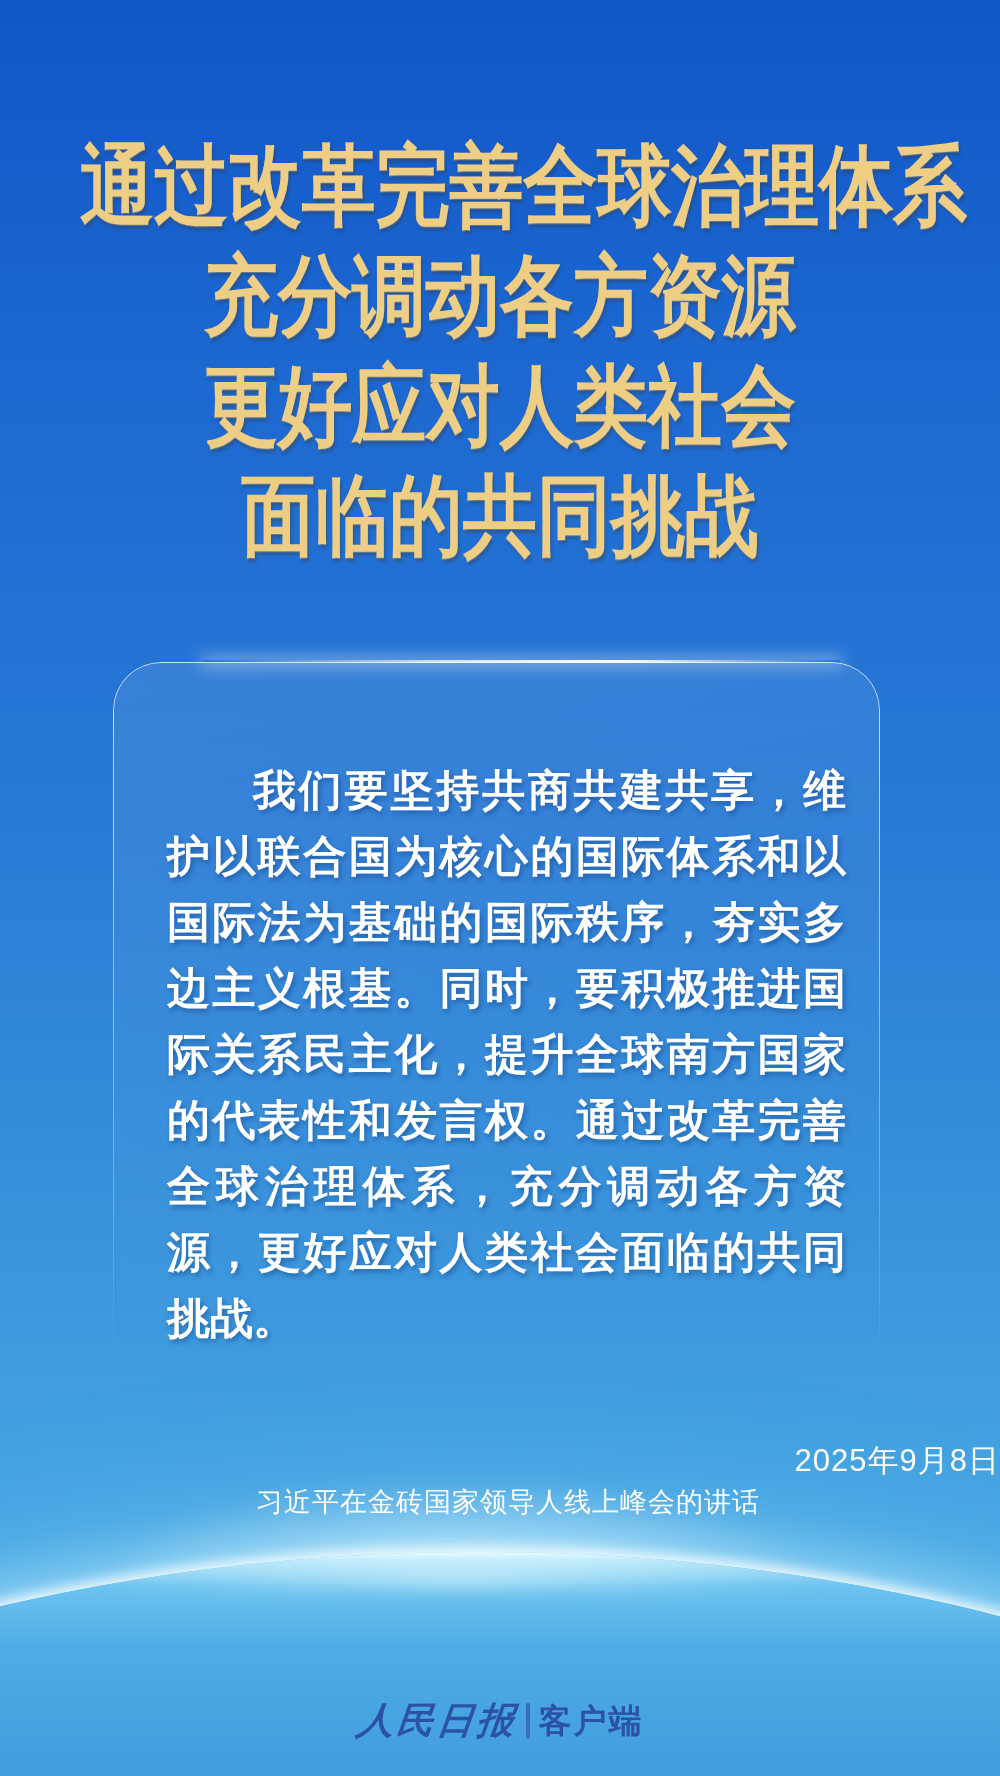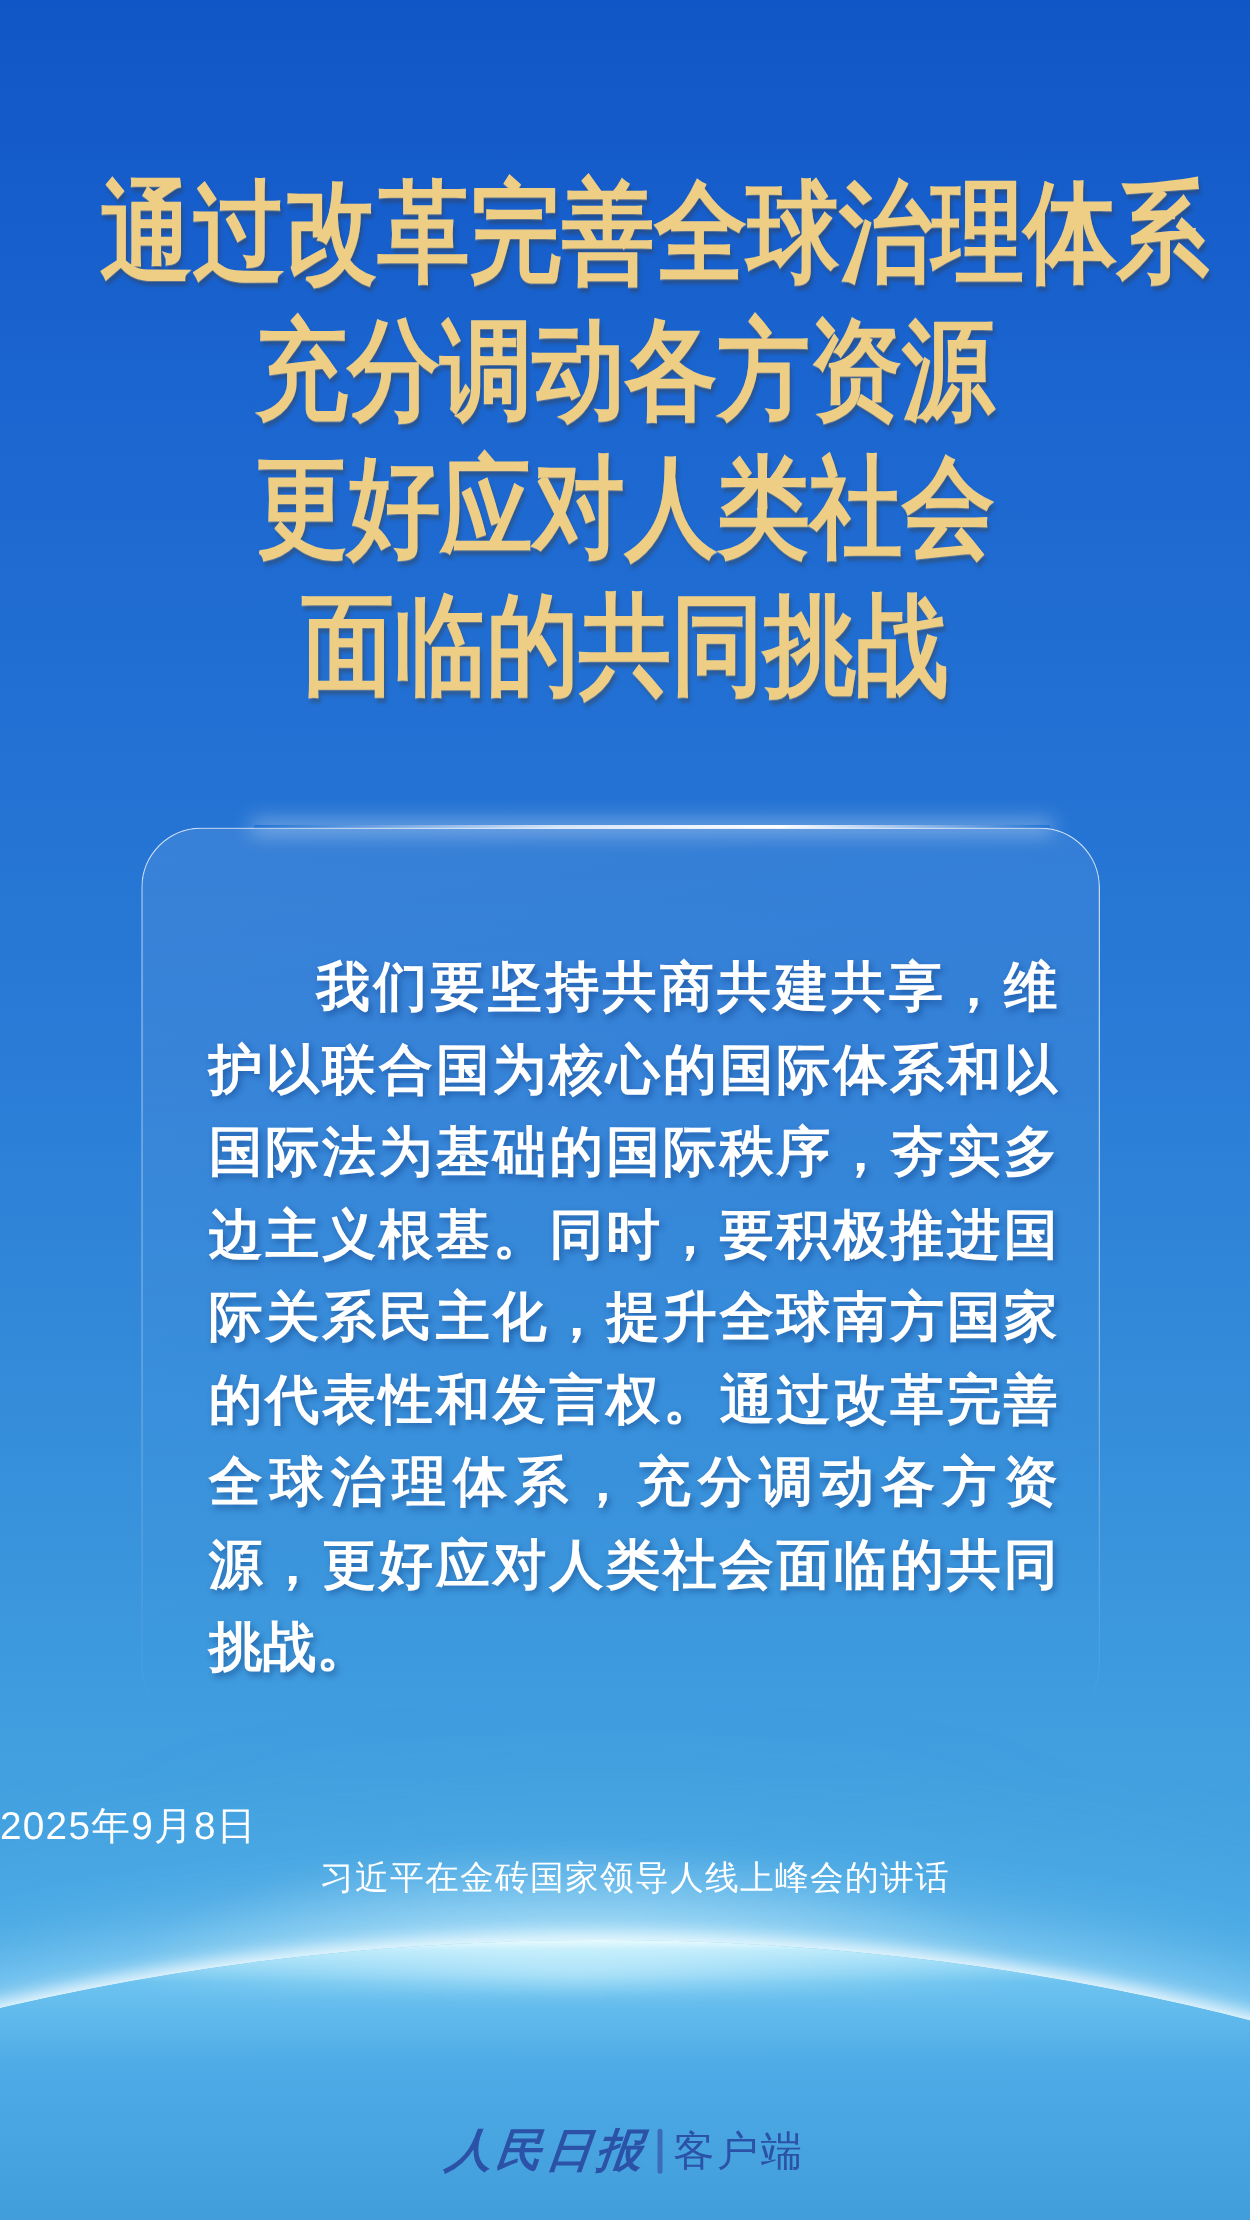--- a/index.html
+++ b/index.html
@@ -102,21 +102,21 @@
     line-height:66px;
     color:#ffffff;
     text-indent:2em;
     text-align:justify;
     text-shadow:2px 3px 5px rgba(8,45,110,.42);
   }
   
   .date-line{
     position:absolute;
     top:1440px;left:0;right:0;
-    text-align:left;
+    text-align:right;
     font-size:31px;
     color:#ffffff;
     letter-spacing:1px;
   }
   .source-line{
     position:absolute;
     top:1484px;left:16px;right:0;
     text-align:center;
     font-size:27px;
     color:#ffffff;
@@ -138,21 +138,21 @@
     transform:skewX(-6deg);
     letter-spacing:3px;
   }
   .brand .bar{
     width:4px;height:36px;
     background:#3a6cb9;
     border-radius:2px;
   }
   .brand .suffix{
     font-size:33px;
-    font-weight:400;
+    font-weight:700;
     letter-spacing:2px;
   }
 </style>
 </head>
 <body>
 
 <div class="poster">
 
   <div class="planet"></div>
   <div class="horizon-glow"></div>

